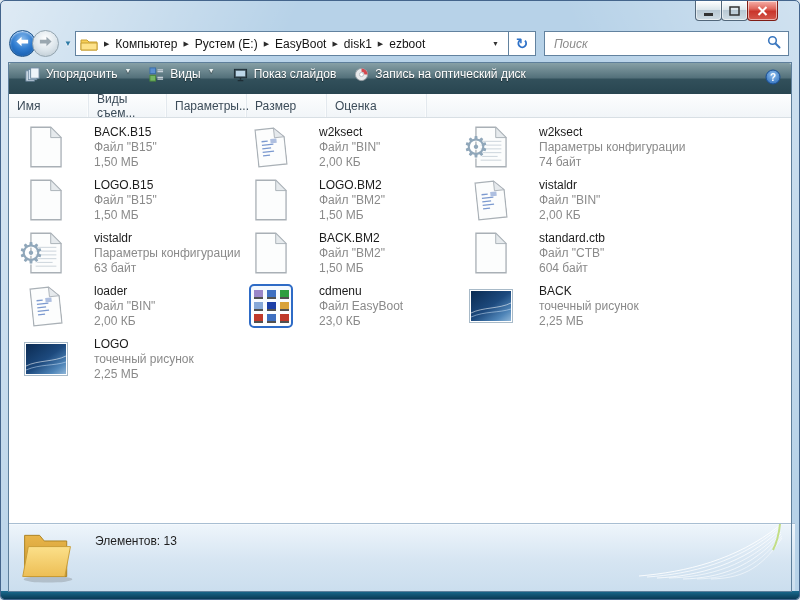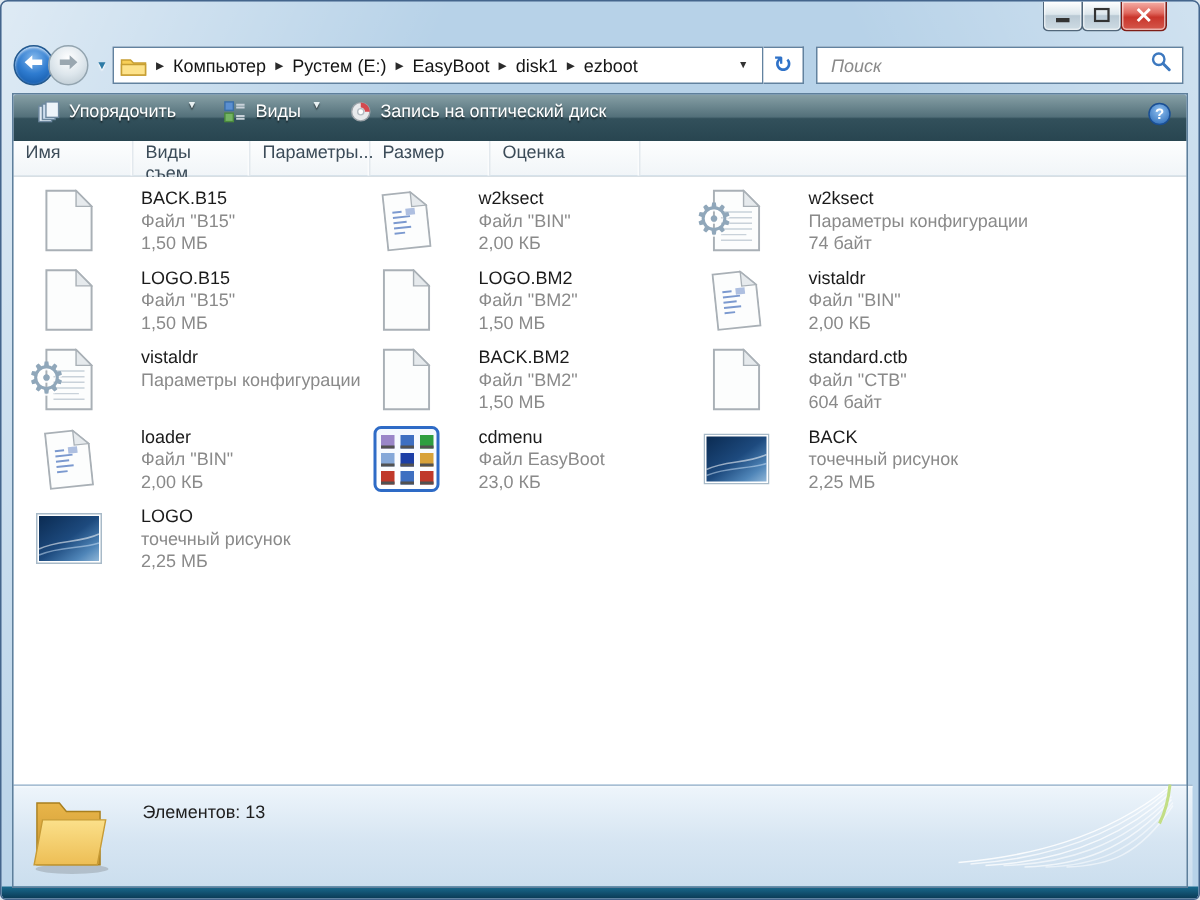--- a/index.html
+++ b/index.html
@@ -49,21 +49,21 @@
     background:linear-gradient(180deg,#87a0a6 0%,#53707a 48%,#32505b 52%,#284550 100%);
     display:flex;align-items:center;padding:0 7px;border-radius:2px 2px 0 0;}
   .tbtn{display:flex;gap:6px;height:24px;padding:0 9px;border-radius:3px;
     color:#fff;font-size:12px;text-shadow:0 1px 1px rgba(0,0,0,.55);white-space:nowrap;}
   .tbtn .dd{font-size:7px;color:#e9f1f2;margin-left:1px;}
   .tbi{display:flex;line-height:0;}
   .helpbtn{margin-left:auto;display:flex;align-items:center;justify-content:center;width:22px;height:24px;}
   
   .colhead{position:absolute;top:93px;left:8px;right:8px;height:24px;display:flex;
     background:linear-gradient(#fdfefe,#f1f5f8);border-bottom:1px solid #d8dfe4;}
-  .col{display:flex;align-items:flex-start;padding:0 8px;font-size:12px;color:#3c4c59;
+  .col{display:flex;align-items:center;padding:0 8px;font-size:12px;color:#3c4c59;
     border-right:1px solid #e3e9ee;box-shadow:inset -1px 0 0 #fbfcfd;}
   .col:nth-child(1){width:80px}.col:nth-child(2){width:78px}.col:nth-child(3){width:80px}
   .col:nth-child(4){width:80px}.col:nth-child(5){width:100px}
   
   .filearea{position:absolute;top:117px;left:8px;right:8px;bottom:76px;background:#fff;overflow:hidden;}
   .tiles{display:grid;grid-template-columns:225px 220px auto;grid-auto-rows:53px;padding:5px 0 0 12px;}
   .tile{display:flex;gap:9px;align-items:flex-start;padding:1px 2px;}
   .fic{position:relative;width:46px;height:46px;flex:0 0 46px;display:flex;align-items:center;justify-content:center;}
   .flab{display:flex;flex-direction:column;padding-top:1px;min-width:0;margin-left:16px;}
   .fname{font-size:12px;color:#1b1b1b;line-height:15px;white-space:nowrap;}
@@ -194,20 +194,31 @@
               <rect x="1" y="9" width="6" height="6" fill="#74b464" stroke="#4a8a3c"></rect>
               <path d="M9 3 h6 M9 5 h6 M9 11 h6 M9 13 h6" stroke="#c9d2da" stroke-width="1.4"></path>
             </svg>
           </span>
           <span>Виды</span>
           <span class="dd">▼</span>
         </div>
         <div class="tbtn">
           <span class="tbi">
             <svg width="15" height="15" viewBox="0 0 16 16">
+              <rect x="1.5" y="2.5" width="13" height="9" fill="#3a4d57" stroke="#1e2d35"></rect>
+              <rect x="3" y="4" width="10" height="6" fill="#bcd6e8"></rect>
+              <path d="M8 11.5 v2" stroke="#1e2d35" stroke-width="1.5"></path>
+              <path d="M5 14.5 h6" stroke="#1e2d35" stroke-width="1.5"></path>
+            </svg>
+          </span>
+          <span>Показ слайдов</span>
+        </div>
+        <div class="tbtn">
+          <span class="tbi">
+            <svg width="15" height="15" viewBox="0 0 16 16">
               <circle cx="8" cy="8" r="6.5" fill="#e8eaec" stroke="#9aa2a8"></circle>
               <path d="M8 1.5 A6.5 6.5 0 0 1 14.5 8 L11 8 A3 3 0 0 0 8 5 Z" fill="#d4494f"></path>
               <circle cx="8" cy="8" r="2.2" fill="#fff" stroke="#b5bcc2"></circle>
             </svg>
           </span>
           <span>Запись на оптический диск</span>
         </div>
       </div>
     <div class="helpbtn">
       <span>
@@ -362,20 +373,21 @@
                 <path d="M6 28 h22"></path>
                 <path d="M6 32 h18"></path>
                 <path d="M6 36 h22"></path>
               </g>
             </svg>
             <span class="gear">⚙</span>
           </span>
           <div class="flab">
             <div class="fname">vistaldr</div>
             <div class="fmeta">Параметры конфигурации</div>
+            <div class="fmeta">63 байт</div>
           </div>
         </div>
         <div class="tile">
           <span class="fic file-blank">
             <svg width="32" height="42" viewBox="0 0 34 44">
               <path d="M1 1 H22 L33 12 V43 H1 Z" fill="#fcfdfd" stroke="#a9b0b6" stroke-width="1.4"></path>
               <path d="M22 1 L33 12 H22 Z" fill="#e6eaed" stroke="#a9b0b6" stroke-width="1"></path>
             </svg>
           </span>
           <div class="flab">

